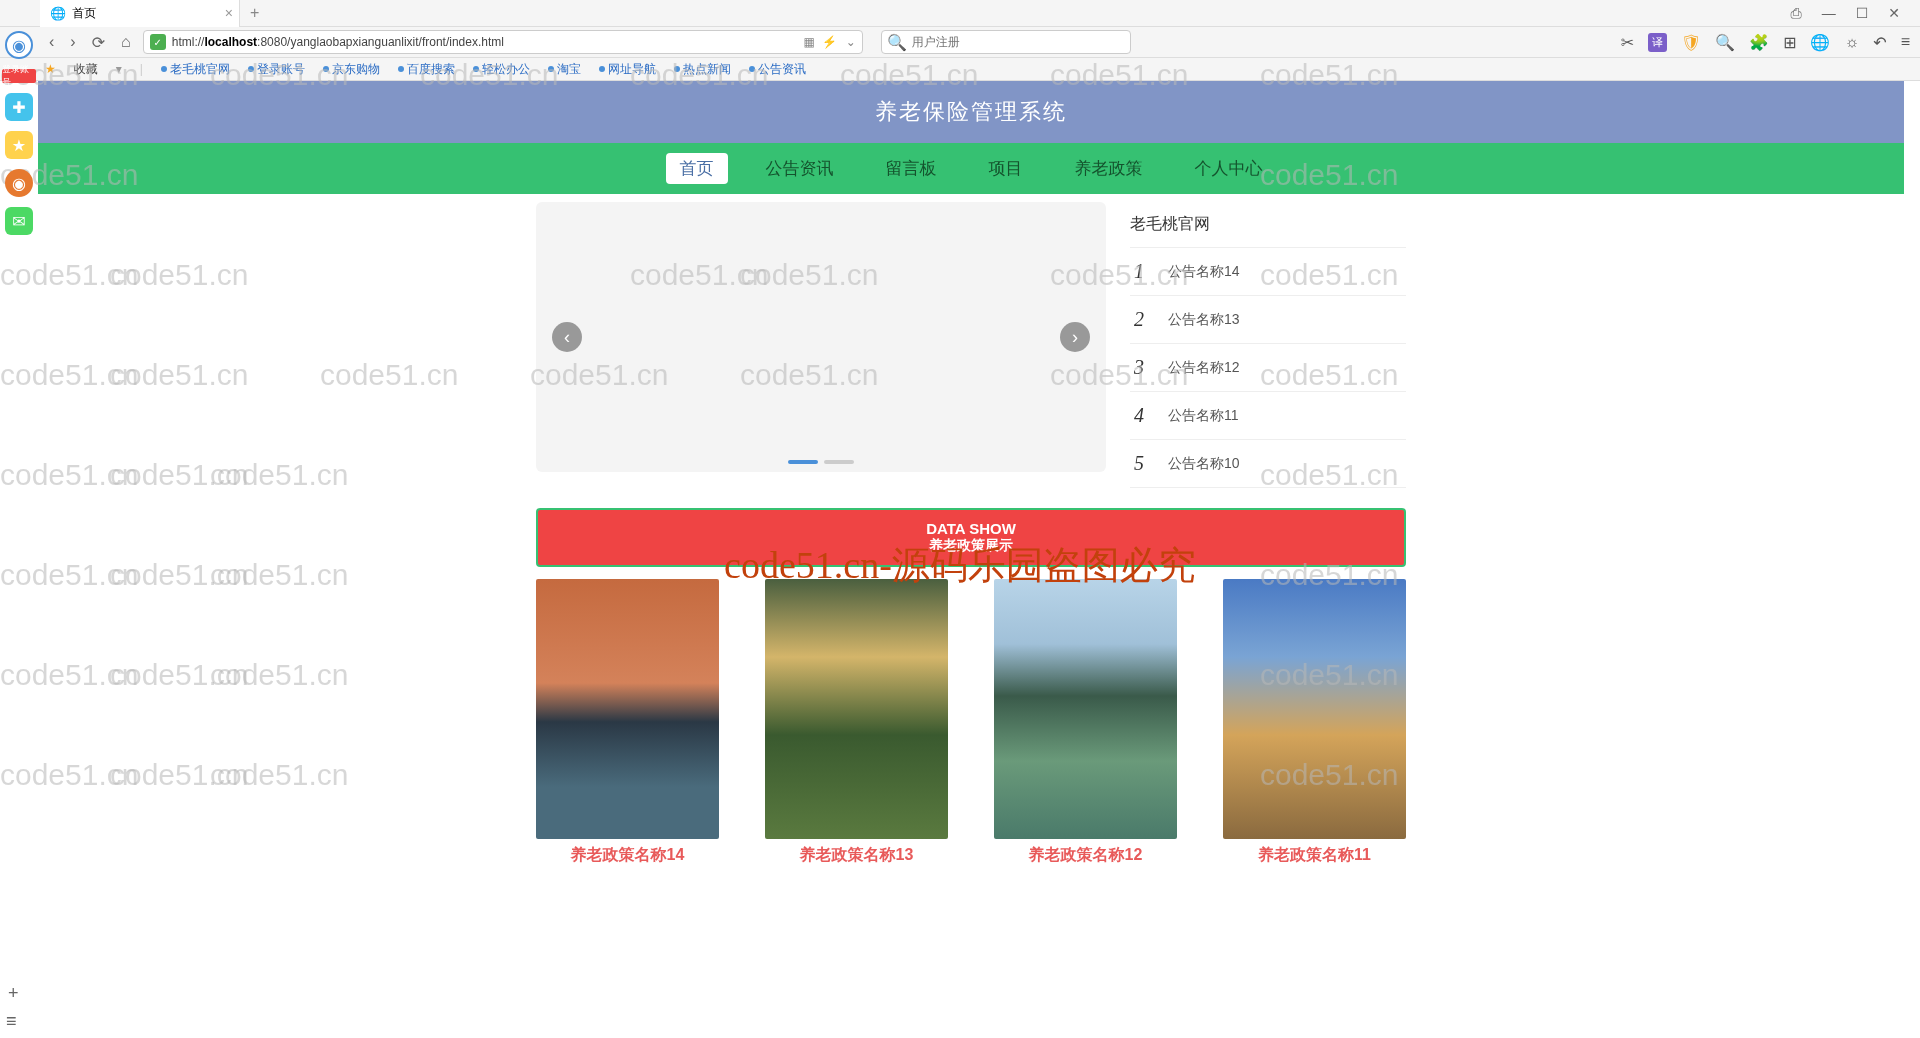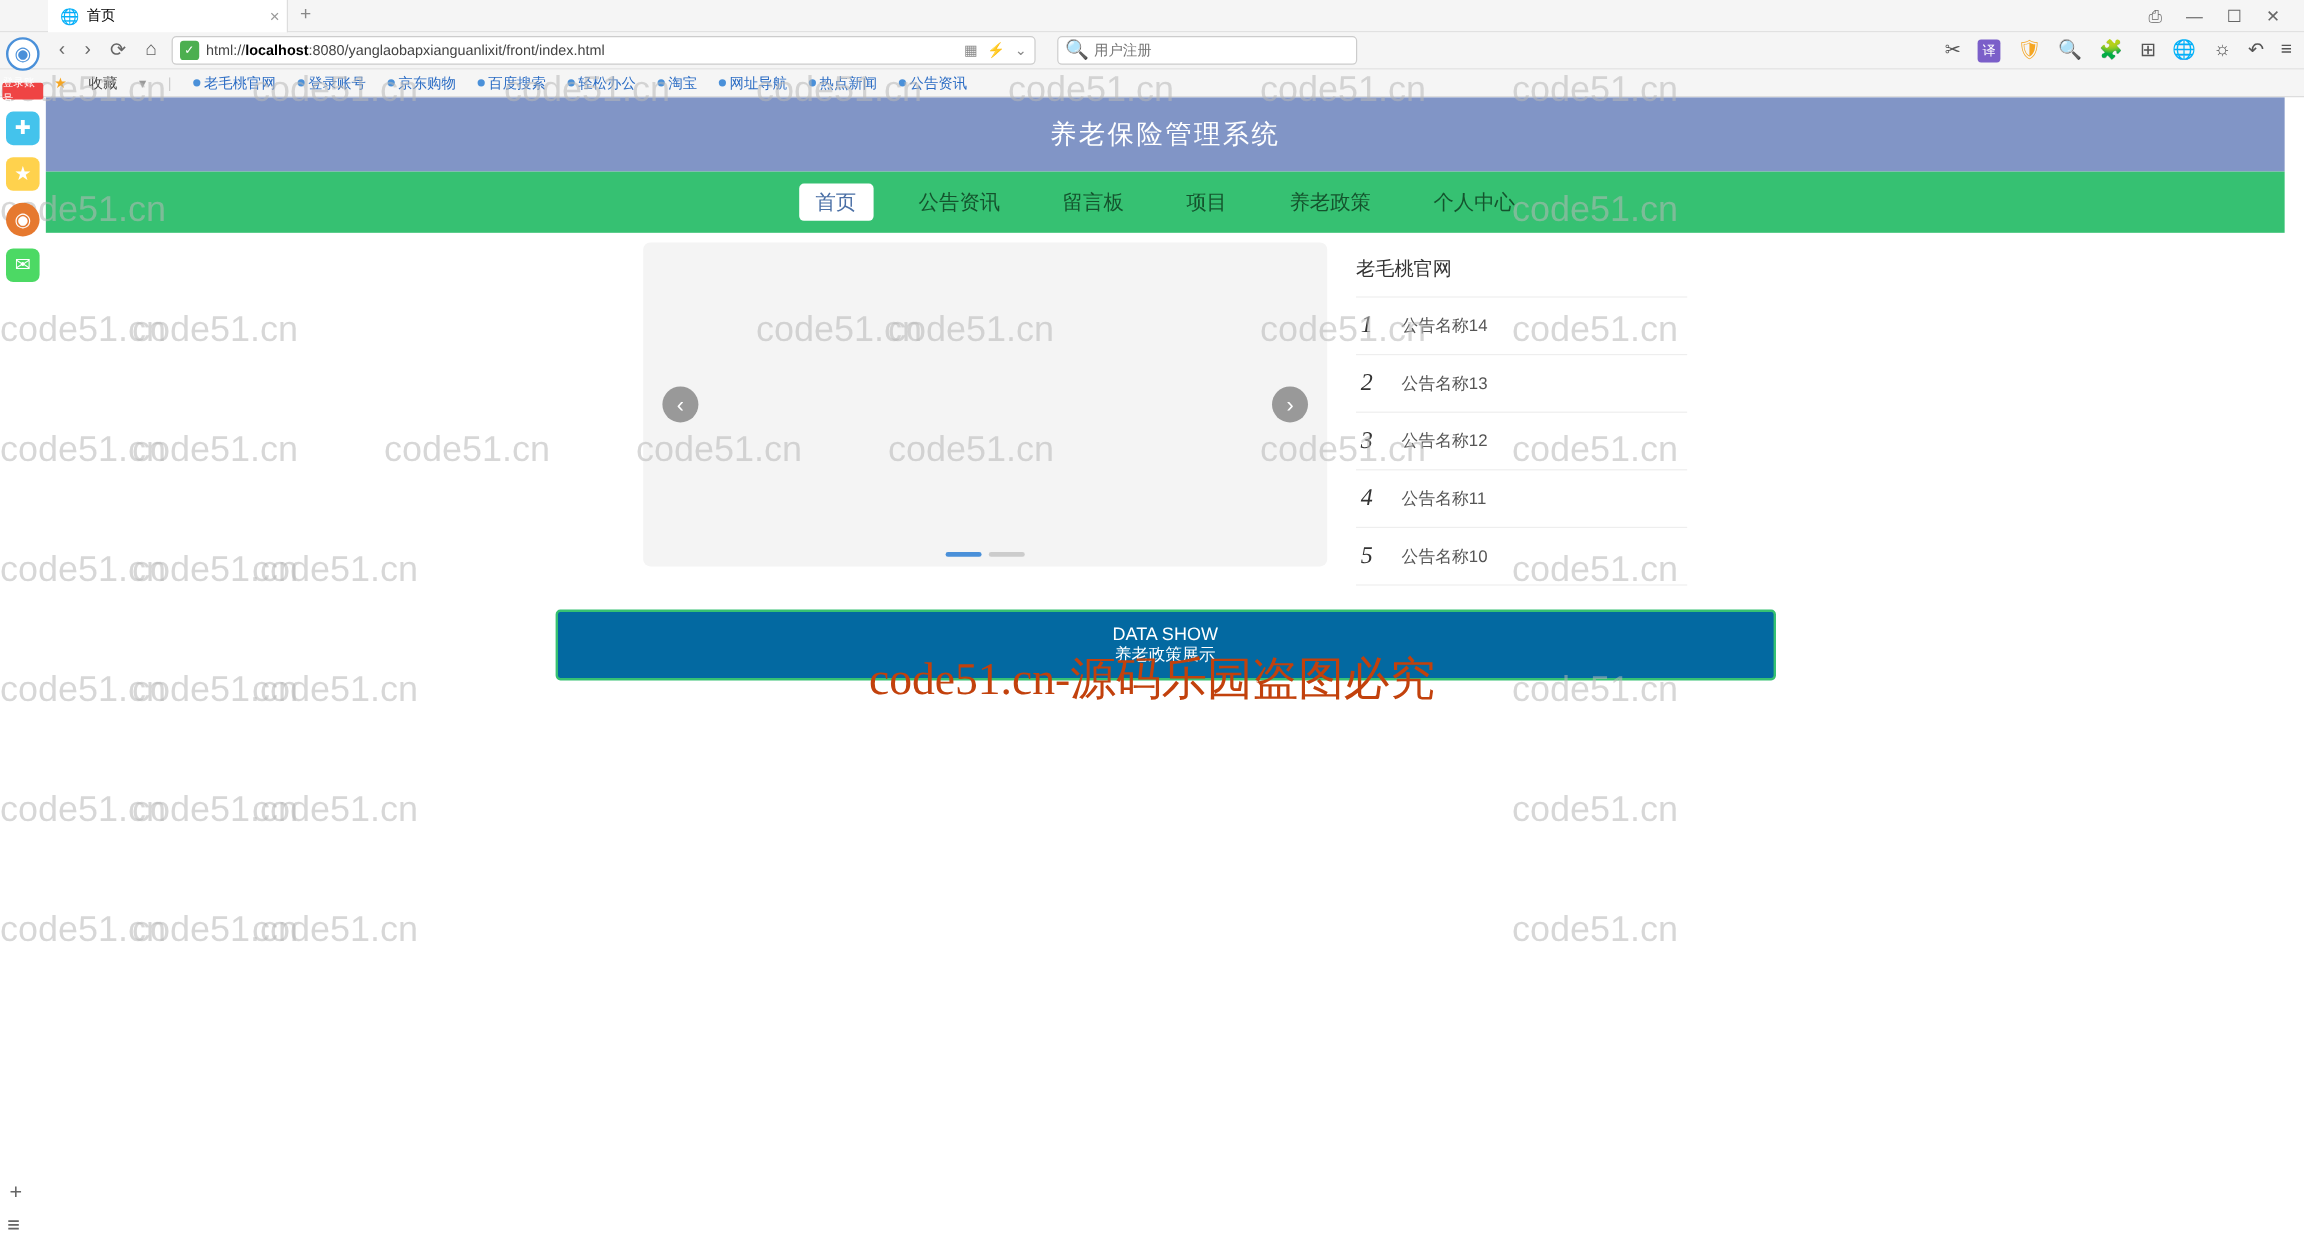--- a/index.html
+++ b/index.html
@@ -63,21 +63,21 @@
 .car-dots { position: absolute; bottom: 8px; left: 50%; transform: translateX(-50%); display: flex; gap: 6px; }
 .dot { width: 30px; height: 4px; background: #4a90d9; border-radius: 2px; }
 .dot.off { background: #ccc; }
 
 .news-panel { flex: 1; }
 .news-title { font-size: 16px; color: #333; padding: 12px 0; border-bottom: 1px solid #eee; }
 .news-item { display: flex; align-items: center; gap: 16px; padding: 12px 4px; border-bottom: 1px solid #eee; cursor: pointer; }
 .news-num { font-size: 20px; color: #333; width: 18px; font-style: italic; font-family: Georgia, serif; }
 .news-label { font-size: 14px; color: #555; }
 
-.data-show { width: 1017px; margin: 20px auto 0; background: #0369a1; color: #fff; text-align: center; padding: 10px 0; border-radius: 4px; border: 2px solid #36c172; }
+.data-show { width: 870px; margin: 20px auto 0; background: #ef4444; color: #fff; text-align: center; padding: 10px 0; border-radius: 4px; border: 2px solid #36c172; font-weight: bold; }
 .ds-en { font-size: 15px; }
 .ds-cn { font-size: 14px; }
 
 .cards { width: 870px; margin: 12px auto 0; display: flex; gap: 38px; justify-content: space-between; }
 .card { width: 183px; }
 .card-img { width: 183px; height: 260px; border-radius: 2px; }
 .card-title { text-align: center; color: #e85a5a; font-size: 16px; padding-top: 6px; font-weight: bold; }
 
 
 .scn1 { background: linear-gradient(#c56a3f 0%, #d4825a 40%, #2a3845 55%, #4a6b7c 80%); }
@@ -234,20 +234,38 @@
           <span class="news-label">公告名称10</span>
         </div>
     </div>
   </div>
 
   <div class="data-show">
     <div class="ds-en">DATA SHOW</div>
     <div class="ds-cn">养老政策展示</div>
   </div>
 
+  <div class="cards">
+    <div class="card">
+      <div class="card-img scn1"></div>
+      <div class="card-title">养老政策名称14</div>
+    </div>
+    <div class="card">
+      <div class="card-img scn2"></div>
+      <div class="card-title">养老政策名称13</div>
+    </div>
+    <div class="card">
+      <div class="card-img scn3"></div>
+      <div class="card-title">养老政策名称12</div>
+    </div>
+    <div class="card">
+      <div class="card-img scn4"></div>
+      <div class="card-title">养老政策名称11</div>
+    </div>
+  </div>
 </div>
 
 <div class="wm-layer">
   <span class="wm" style="left:0px;top:58px">code51.cn</span>
   <span class="wm" style="left:210px;top:58px">code51.cn</span>
   <span class="wm" style="left:420px;top:58px">code51.cn</span>
   <span class="wm" style="left:630px;top:58px">code51.cn</span>
   <span class="wm" style="left:840px;top:58px">code51.cn</span>
   <span class="wm" style="left:1050px;top:58px">code51.cn</span>
   <span class="wm" style="left:1260px;top:58px">code51.cn</span>

